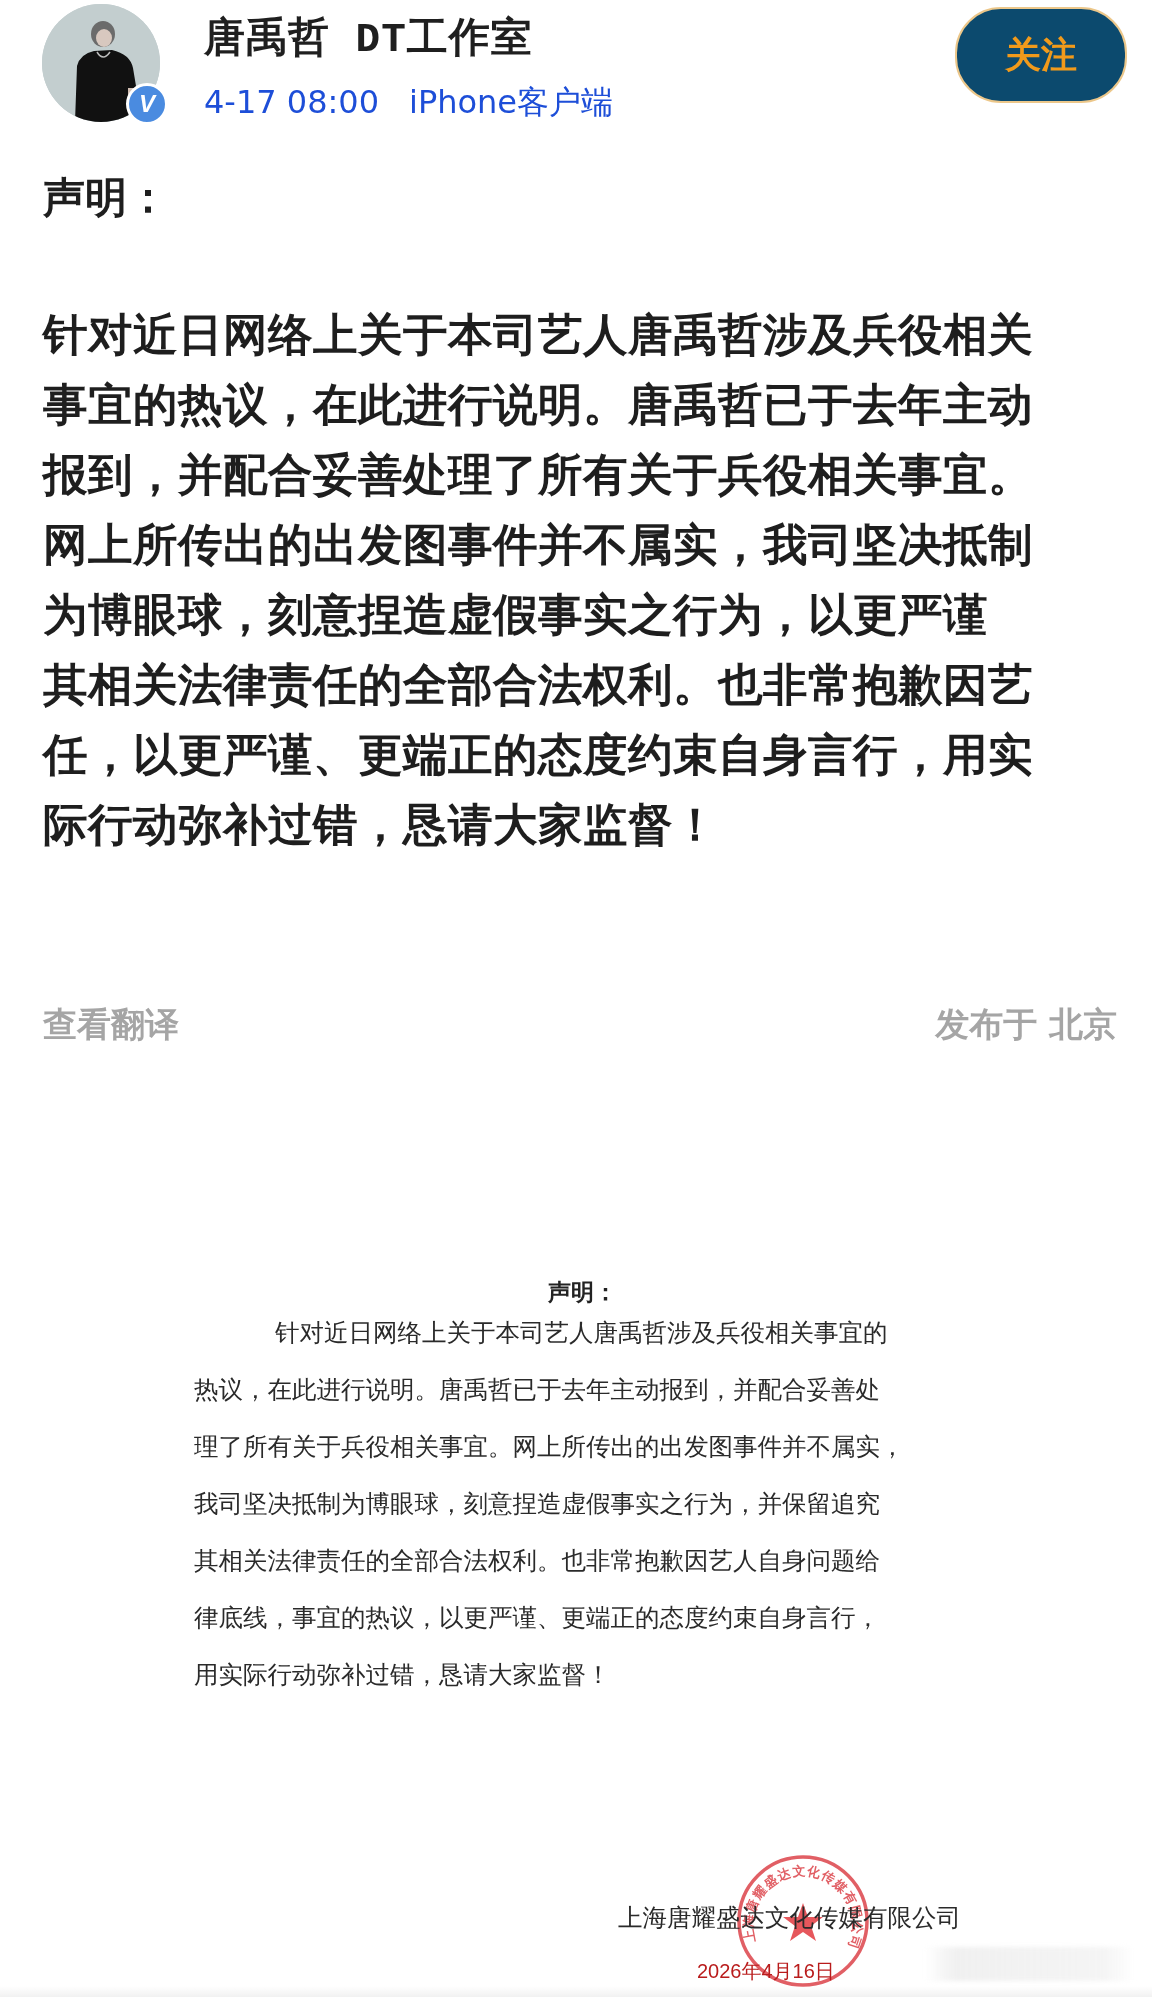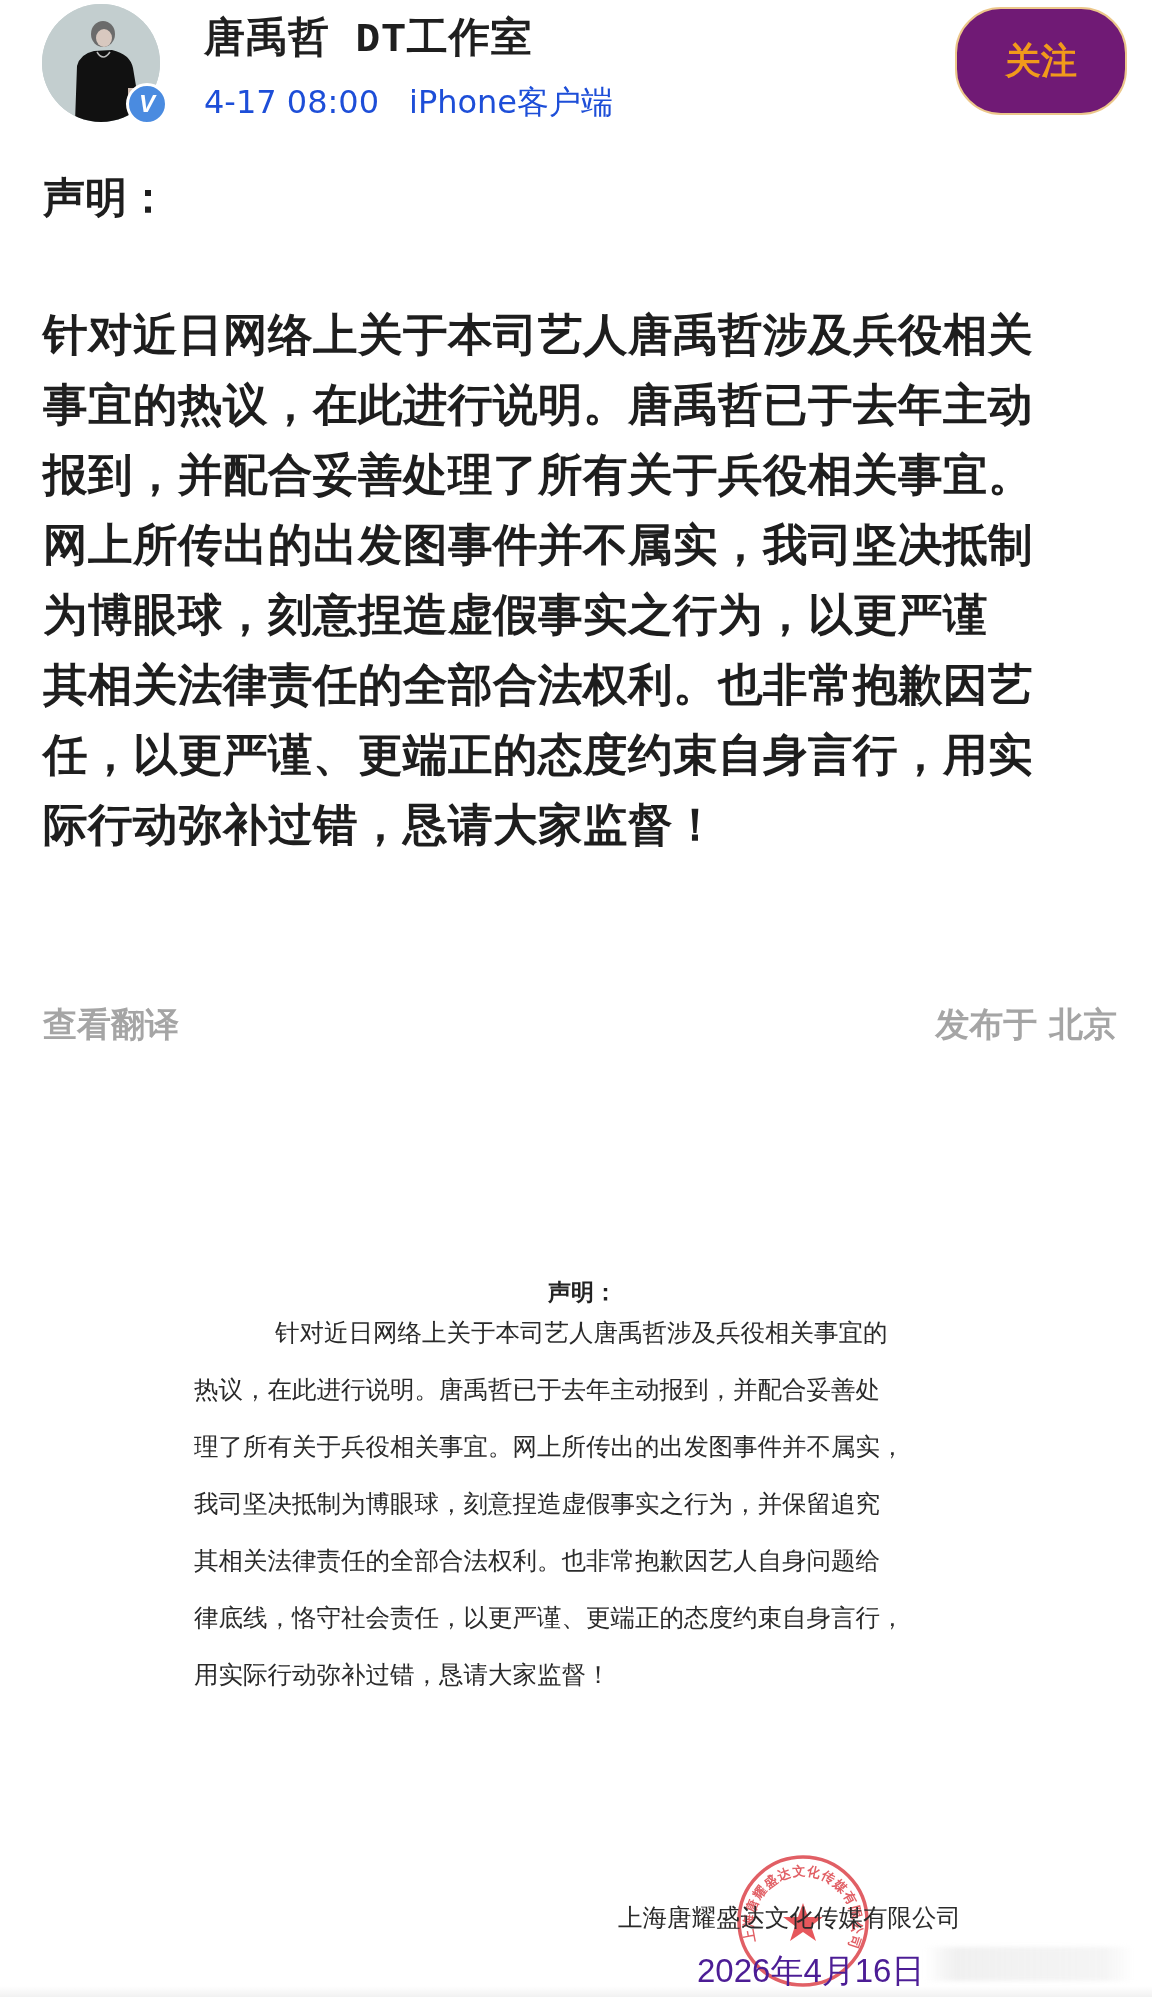--- a/index.html
+++ b/index.html
@@ -14,22 +14,22 @@
   .avatar svg { width: 118px; height: 118px; display: block; }
   .badge { left: 129px; top: 86px; width: 36px; height: 36px; border-radius: 50%;
            background: #4a8be0; border: 3px solid #ffffff; box-sizing: content-box;
            display: flex; align-items: center; justify-content: center;
            color: #ffffff; font-weight: bold; font-style: italic; font-size: 24px;
            font-family: "Liberation Sans", sans-serif; margin-left: -3px; margin-top: -3px; }
   .name { left: 204px; top: 14px; font-size: 41px; font-weight: bold; color: #1f1f1f;
           letter-spacing: 1px; line-height: 52px; white-space: nowrap; font-family: Liberation Mono, monospace; }
   .meta { left: 204px; top: 80px; font-size: 32px; color: #1d4ed8; line-height: 44px; white-space: nowrap; text-align: right; }
   .meta span + span { margin-left: 30px; }
-  .follow { left: 955px; top: 7px; width: 172px; height: 108px; border-radius: 46px;
-            border: 2px solid #ecc78a; box-sizing: border-box; background: #701a75;
+  .follow { left: 955px; top: 7px; width: 172px; height: 96px; border-radius: 46px;
+            border: 2px solid #ecc78a; box-sizing: border-box; background: #0c4a6e;
             display: flex; align-items: center; justify-content: center;
             color: #f19a1b; font-size: 36px; font-weight: bold; cursor: pointer; }
 
   
   .post-title { left: 43px; top: 168px; font-size: 42px; font-weight: bold; color: #1e1e1e; line-height: 60px; }
   .post-body { left: 43px; top: 300px; width: 1075px; }
   .post-line { height: 70px; line-height: 70px; font-size: 44.5px; font-weight: bold;
                color: #1e1e1e; white-space: nowrap; letter-spacing: 0.5px; }
   .translate { left: 43px; top: 996px; font-size: 34px; color: #a5a5a5; line-height: 56px; font-weight: bold; cursor: pointer; }
   .location { right: 35px; top: 996px; font-size: 34px; color: #a5a5a5; line-height: 56px; font-weight: bold; white-space: nowrap; }
@@ -38,21 +38,21 @@
   .doc { left: 0; top: 1080px; width: 1152px; height: 917px; background: #ffffff; }
   .doc-title { left: 548px; top: 1272px; font-family: "DejaVu Serif", "Liberation Serif", serif;
                font-size: 23px; font-weight: bold; color: #222; line-height: 40px; }
   .doc-body { left: 194px; top: 1313px; width: 790px; }
   .doc-line { height: 57px; line-height: 40px; font-family: "DejaVu Serif", "Liberation Serif", serif;
               font-size: 24.5px; color: #2a2a2a; white-space: nowrap; }
   .doc-line.indent { padding-left: 81px; }
   .doc-company { left: 618px; top: 1898px; font-family: "DejaVu Serif", "Liberation Serif", serif;
                  font-size: 24.5px; color: #2a2a2a; white-space: nowrap; line-height: 40px; z-index: 3; }
   .doc-date { left: 697px; top: 1952px; font-family: "Liberation Sans", sans-serif;
-              font-size: 33px; color: #4c1d95; white-space: nowrap; line-height: 38px; z-index: 3; }
+              font-size: 20px; color: #b91c1c; white-space: nowrap; line-height: 38px; z-index: 3; }
   .stamp { left: 735px; top: 1853px; width: 136px; height: 136px; z-index: 2; opacity: 0.78; }
   .watermark { left: 925px; top: 1947px; width: 210px; height: 34px; z-index: 1;
                background: linear-gradient(90deg, rgba(230,230,230,0.0) 0%, rgba(228,228,228,0.55) 15%, rgba(232,232,232,0.45) 85%, rgba(240,240,240,0) 100%);
                filter: blur(2px); border-radius: 4px; }
   .bottom-fade { left: 0; top: 1986px; width: 1152px; height: 11px;
                  background: linear-gradient(180deg, rgba(245,245,245,0) 0%, rgba(238,238,238,0.8) 100%); }
 </style>
 </head>
 <body>
 
@@ -91,21 +91,21 @@
 <div class="abs location">发布于 北京</div>
 
 <div class="abs doc"></div>
 <div class="abs doc-title">声明：</div>
 <div class="abs doc-body">
   <div class="doc-line indent">针对近日网络上关于本司艺人唐禹哲涉及兵役相关事宜的</div>
   <div class="doc-line">热议，在此进行说明。唐禹哲已于去年主动报到，并配合妥善处</div>
   <div class="doc-line">理了所有关于兵役相关事宜。网上所传出的出发图事件并不属实，</div>
   <div class="doc-line">我司坚决抵制为博眼球，刻意捏造虚假事实之行为，并保留追究</div>
   <div class="doc-line">其相关法律责任的全部合法权利。也非常抱歉因艺人自身问题给</div>
-  <div class="doc-line">律底线，恪守社会责任，以更严谨、更端正的态度约束自身言行，</div>
+  <div class="doc-line">律底线，事宜的热议，以更严谨、更端正的态度约束自身言行，</div>
   <div class="doc-line">用实际行动弥补过错，恳请大家监督！</div>
 </div>
 
 <svg class="abs stamp" viewBox="0 0 136 136">
   <defs>
     <path id="sealArc" d="M 22 92 A 50 50 0 1 1 114 92"></path>
   </defs>
   <circle cx="68" cy="68" r="64" fill="none" stroke="#d9333a" stroke-width="3.5"></circle>
   <text font-size="13" fill="#d9333a" font-family="DejaVu Serif, serif" font-weight="bold" letter-spacing="1">
     <textPath href="#sealArc" startOffset="2%">上海唐耀盛达文化传媒有限公司</textPath>

